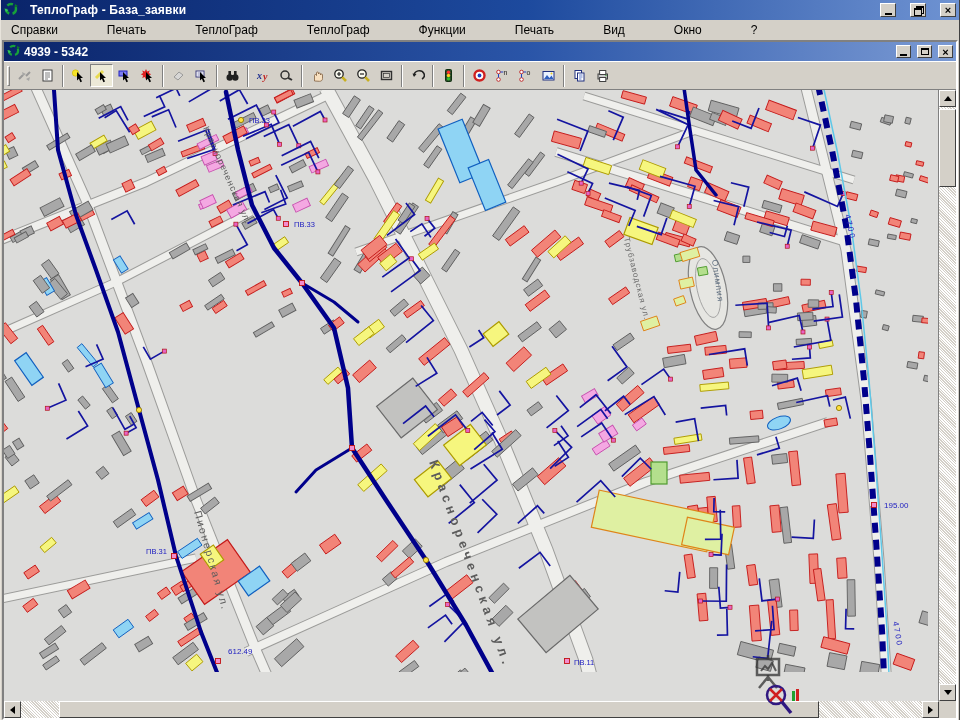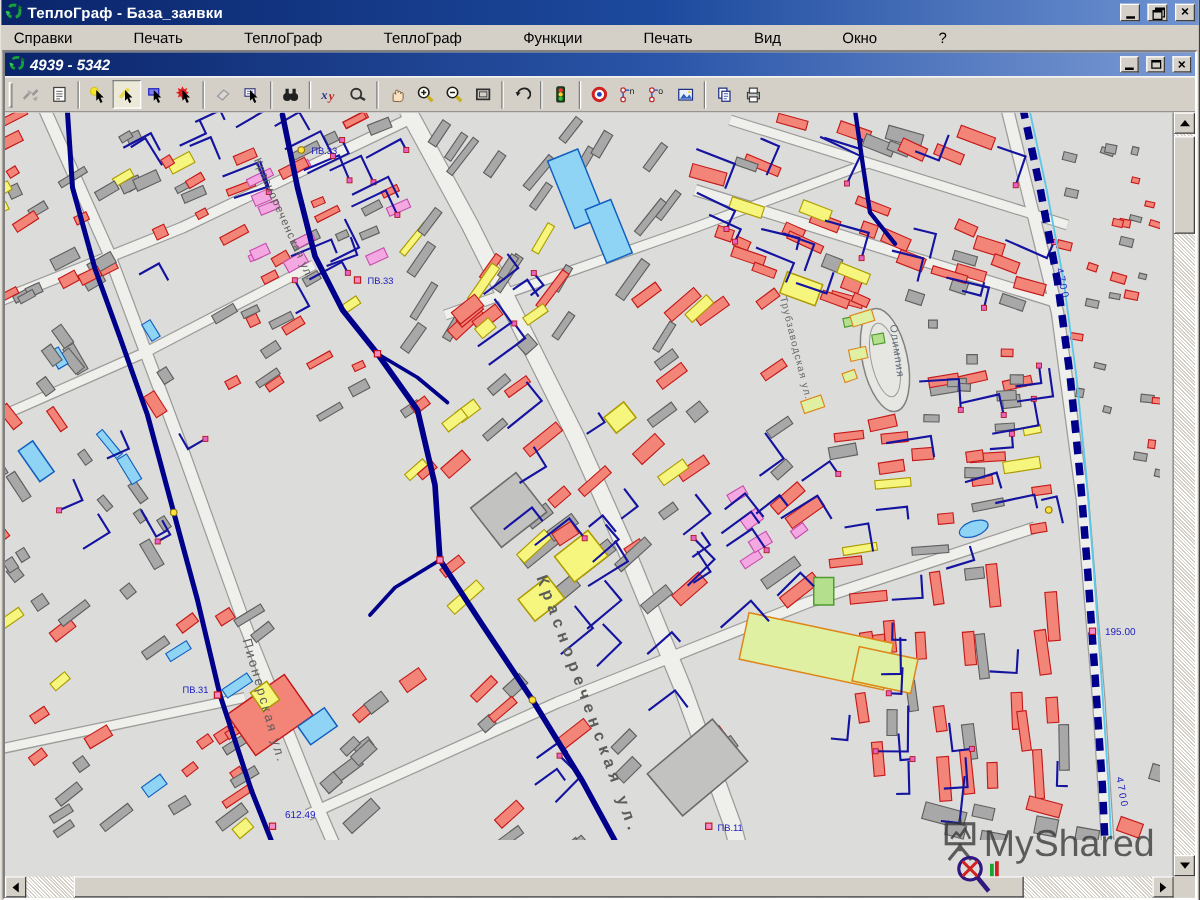--- a/index.html
+++ b/index.html
@@ -7,21 +7,21 @@
   body {
     font-family:"Liberation Sans", sans-serif;
     background:#d4d0c8;
     border-left:1px solid #e8e4dc;
     border-right:1px solid #404040;
     position:relative;
     user-select:none;
   }
   
   .titlebar {
-    height:20px; display:flex; align-items:center; gap:4px; padding:0 3px;
+    height:20px; display:flex; align-items:center; gap:12px; padding:0 3px;
     background:linear-gradient(90deg,#0a246a 0%,#1d4a9e 55%,#6f93d2 100%);
     color:#fff; font-size:12px; font-weight:bold;
   }
   .titlebar .title-text { flex:1; white-space:nowrap; letter-spacing:.2px; }
   .winbtn {
     width:16px; height:14px; background:#d4d0c8; font-size:9px; line-height:12px;
     text-align:center; color:#000;
     border-top:1px solid #fff; border-left:1px solid #fff;
     border-right:1px solid #404040; border-bottom:1px solid #404040;
     display:flex; align-items:center; justify-content:center;
@@ -42,21 +42,21 @@
   .mdi {
     margin:0 1px; border:2px solid;
     border-color:#808080 #fff #fff #808080;
     background:#d4d0c8;
   }
   .childbar {
     height:19px; display:flex; align-items:center; gap:4px; padding:0 3px;
     background:linear-gradient(90deg,#0a246a 0%,#2a55a8 55%,#7a9ad4 100%);
     color:#fff; font-size:12px; font-weight:bold;
   }
-  .childbar .title-text { flex:1;font-style:italic; }
+  .childbar .title-text { flex:1; }
   .childbar .winbtn { width:15px; height:13px; }
   
   .toolbar {
     height:29px; background:#d4d0c8; display:flex; align-items:center;
     border-top:1px solid #fff; border-bottom:1px solid #808080; padding-left:2px;
   }
   .tb-grip { width:3px; height:20px; margin:0 3px 0 1px;
     border-top:1px solid #fff; border-left:1px solid #fff;
     border-right:1px solid #808080; border-bottom:1px solid #808080; }
   .tb-btn {
@@ -976,21 +976,20 @@
 </div>
 
 <div class="watermark">
   <span>
     <svg width="30" height="34" viewBox="0 0 30 34">
       <rect x="4" y="4" width="22" height="16" fill="none" stroke="rgba(55,55,55,.78)" stroke-width="2.5"></rect>
       <path d="M8 16 l4-5 3 3 4-6 4 8" fill="none" stroke="rgba(55,55,55,.78)" stroke-width="2"></path>
       <path d="M15 0 V4 M15 20 V26 M15 22 L6 33 M15 22 L24 33" stroke="rgba(55,55,55,.78)" stroke-width="2.5" fill="none"></path>
     </svg>
   </span>
-  <span>MyShared</span>
 </div>
 
 <div class="cursor-zoom">
   <svg width="40" height="37" viewBox="0 0 40 37">
     <circle cx="15" cy="12" r="9" fill="none" stroke="#301880" stroke-width="2.5"></circle>
     <line x1="21" y1="19" x2="30" y2="30" stroke="#301880" stroke-width="3.5"></line>
     <path d="M9 6 L21 18 M21 6 L9 18" stroke="#d02020" stroke-width="2.5"></path>
     <rect x="31" y="8" width="3" height="10" fill="#20a030"></rect>
     <rect x="35" y="6" width="3" height="12" fill="#d02020"></rect>
   </svg>

